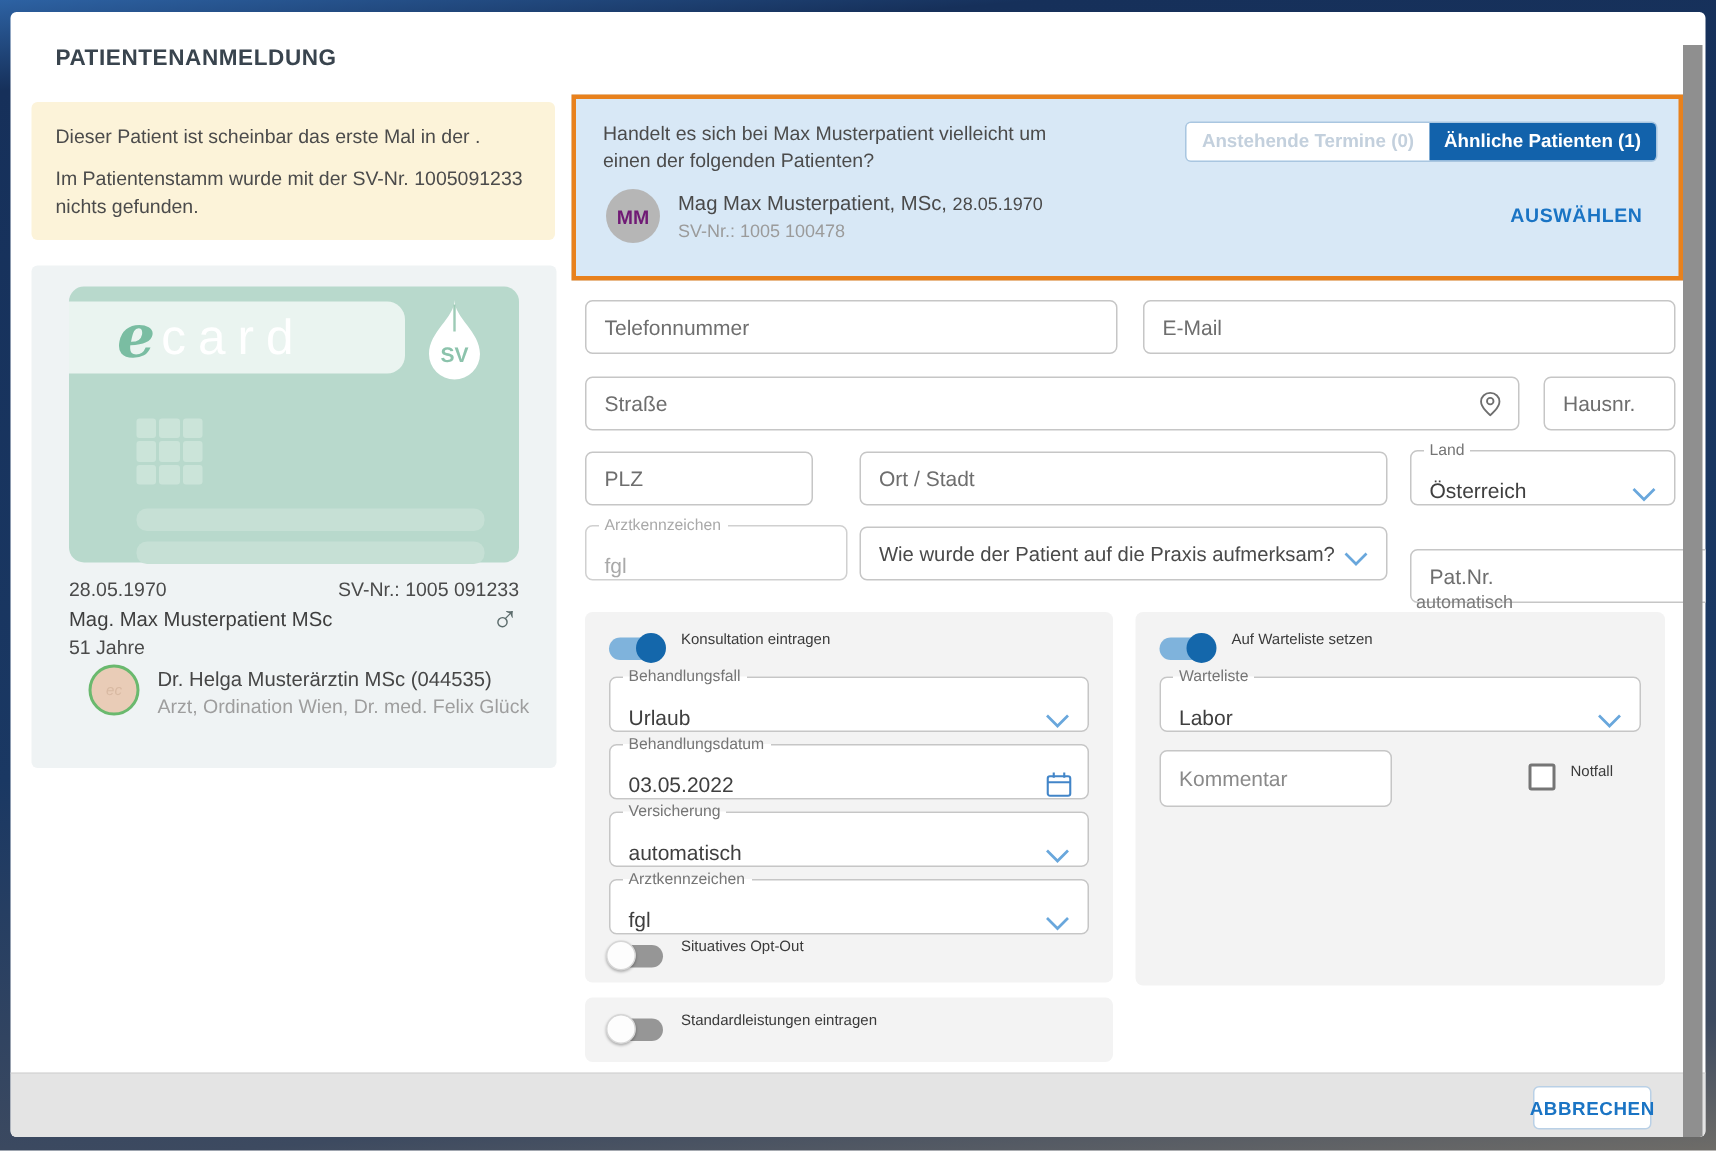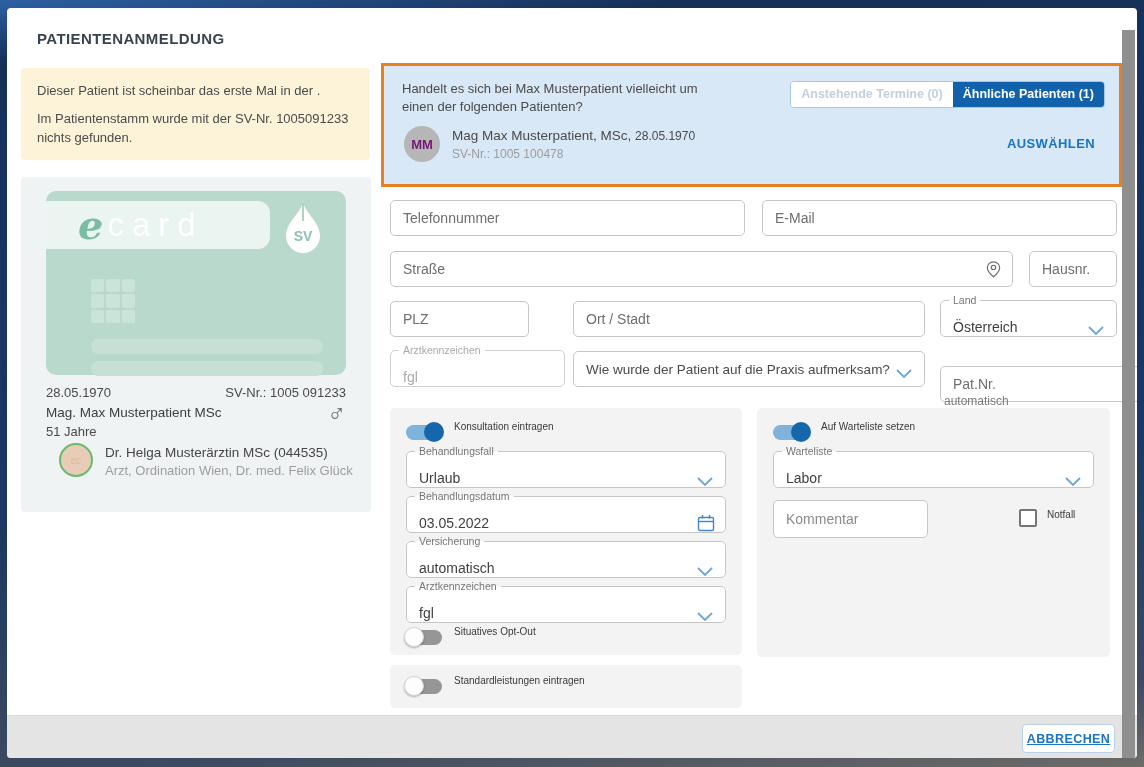--- a/index.html
+++ b/index.html
@@ -88,21 +88,21 @@
   .toggle.off { background:#969696; }
   .toggle.off .knob { left:-2px; background:#fdfdfd; border:1px solid #d6d6d6; box-shadow:0 1px 2px rgba(0,0,0,.3); }
   .tgl-label { position:absolute; font-size:10px; color:#3a3a3a; }
   .checkbox { position:absolute; width:18px; height:18px; border:2px solid #757575; border-radius:2px; background:#fff; }
 
   
   .footer { left:0; top:707px; width:1130px; height:43px; background:#e4e4e4; border-top:1px solid #d8d8d8; }
   .btn { position:absolute; top:8px; height:29px; border-radius:4px; font-size:12.5px; font-weight:bold;
          letter-spacing:.4px; display:flex; align-items:center; justify-content:center; cursor:pointer; }
   .btn.primary { left:833px; width:172px; background:#1366ad; color:#ffffff; }
-  .btn.secondary { left:1015px; width:93px; background:#ffffff; color:#1a74c4; border:1px solid #b9d0e6;text-decoration:underline; }
+  .btn.secondary { left:1015px; width:79px; background:#ffffff; color:#1a74c4; border:1px solid #b9d0e6; }
 
   .scroll-thumb { left:1115px; top:22px; width:13px; height:728px; background:#8f8f8f; }
 </style>
 </head>
 <body>
 
 <div class="modal">
 
   <div class="abs page-title">PATIENTENANMELDUNG</div>
 
@@ -173,21 +173,21 @@
 
   <input class="f" style="left: 383px; top: 243px; width: 623px;" readonly="" placeholder="Straße">
   <span class="pin" style="left:978px; top:252px;">
     <svg width="17" height="19" viewBox="0 0 18 19" fill="none" stroke="#6f6f6f" stroke-width="1.3">
       <path d="M9 1.5 C5.2 1.5 2.5 4.3 2.5 7.5 C2.5 12 9 17.2 9 17.2 C9 17.2 15.5 12 15.5 7.5 C15.5 4.3 12.8 1.5 9 1.5 Z"></path>
       <circle cx="9" cy="7.3" r="2.3"></circle>
     </svg>
   </span>
   <input class="f" style="left: 1022px; top: 243px; width: 88px;" readonly="" placeholder="Hausnr.">
 
-  <input class="f" style="left: 383px; top: 293px; width: 139px;" readonly="" placeholder="PLZ">
+  <input class="f" style="left: 383px; top: 293px; width: 152px;" readonly="" placeholder="PLZ">
   <input class="f" style="left: 566px; top: 293px; width: 352px;" readonly="" placeholder="Ort / Stadt">
   <fieldset class="f white" style="left:933px; top:287px; width:177px;">
     <legend>Land</legend>
     <span class="val">Österreich</span>
     <span class="chev">
       <svg width="16" height="10" viewBox="0 0 16 10" fill="none" stroke="#69a7dc" stroke-width="1.8">
         <polyline points="1,1 8,8 15,1"></polyline>
       </svg>
     </span>
   </fieldset>

